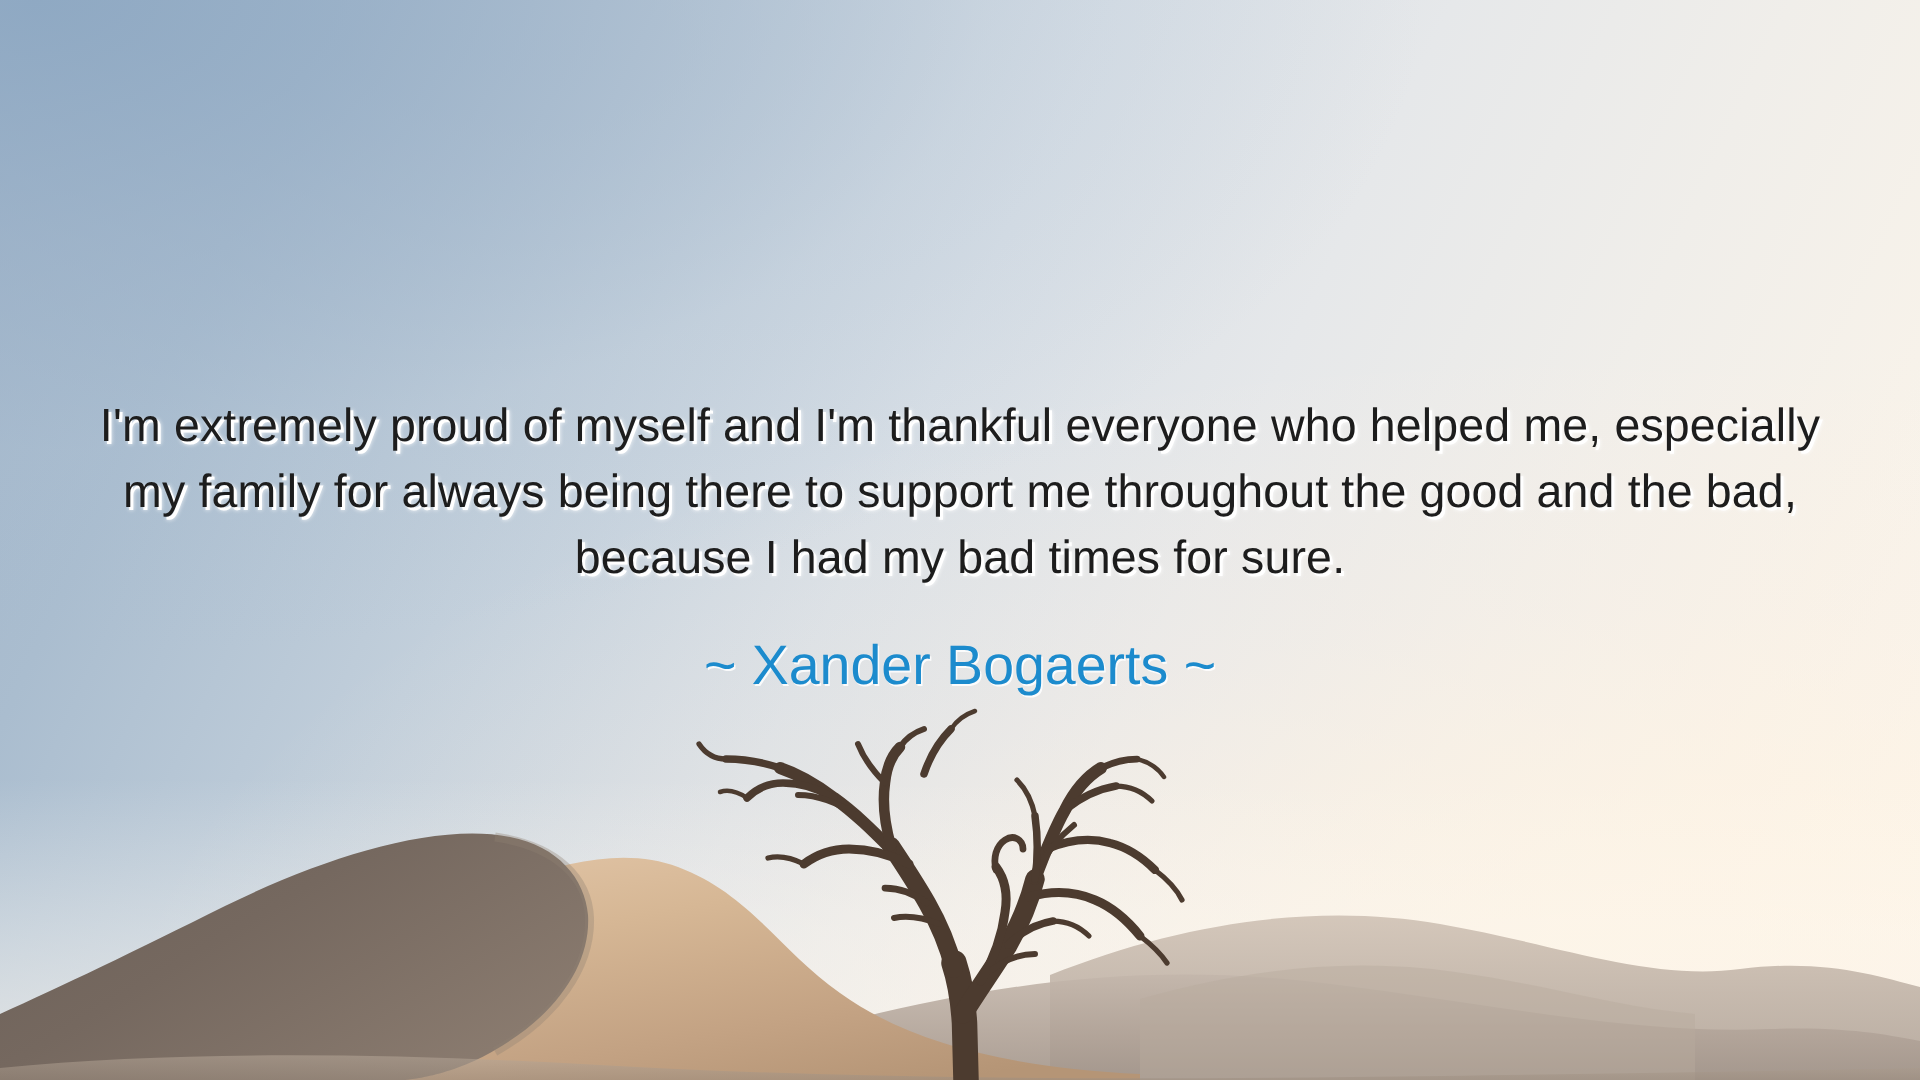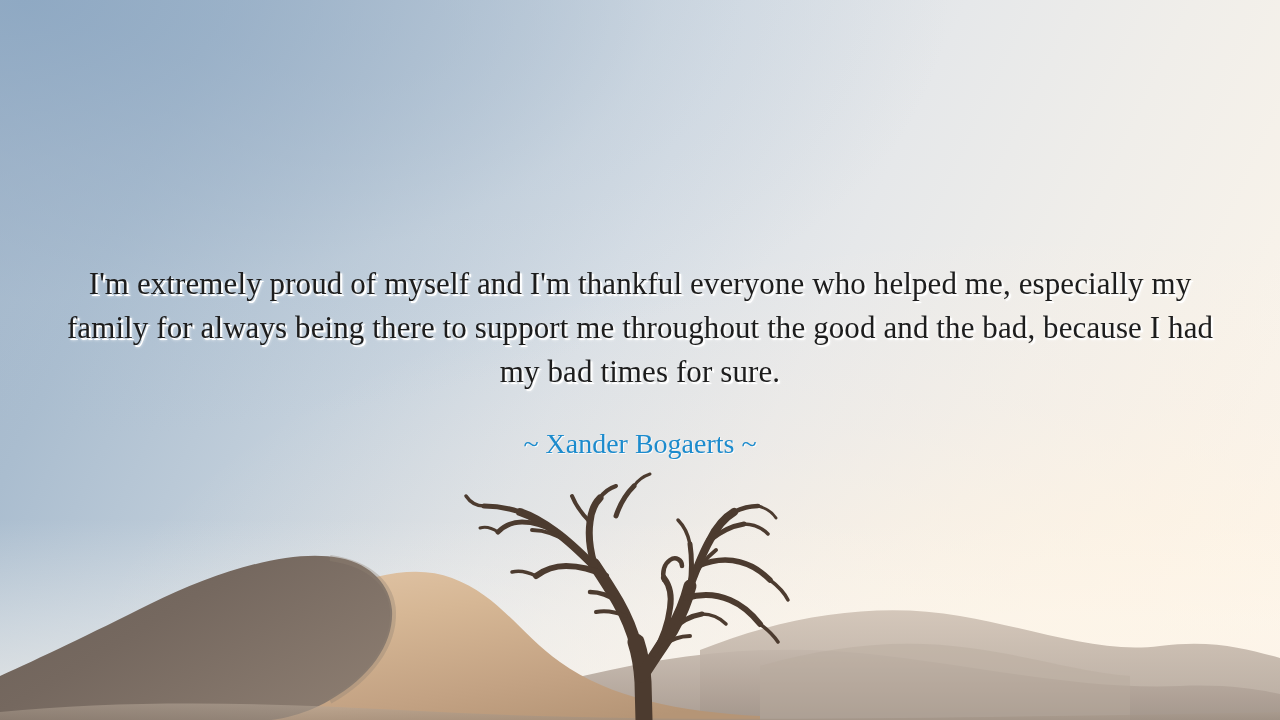--- a/index.html
+++ b/index.html
@@ -6,21 +6,21 @@
   html, body {
     margin: 0;
     padding: 0;
     background: #000;
   }
   #stage {
     position: relative;
     width: 1280px;
     height: 720px;
     overflow: hidden;
-    font-family: Liberation Serif, serif;
+    font-family: Liberation Sans, sans-serif;
     background: #fef9c3;
   }
 
   
   .bg-layer {
     position: absolute;
     inset: 0;
     pointer-events: none;
   }
   
@@ -95,21 +95,21 @@
     line-height: 44px;
     font-weight: 400;
     letter-spacing: 0.1px;
     color: #1d1d1d;
     text-shadow: 2px 2px 0 #ffffff, 2px 2px 3px rgba(255,255,255,0.9);
     max-width: 1160px;
     margin: 0 auto;
   }
   .quote-author {
     margin: 30px auto 0 auto;
-    font-size: 28px;
+    font-size: 37px;
     line-height: 40px;
     font-weight: 400;
     color: #1c8bcd;
     text-shadow: 1px 1px 0 rgba(255,255,255,0.85);
   }
 </style>
 </head>
 <body>
 
 <div id="stage">

